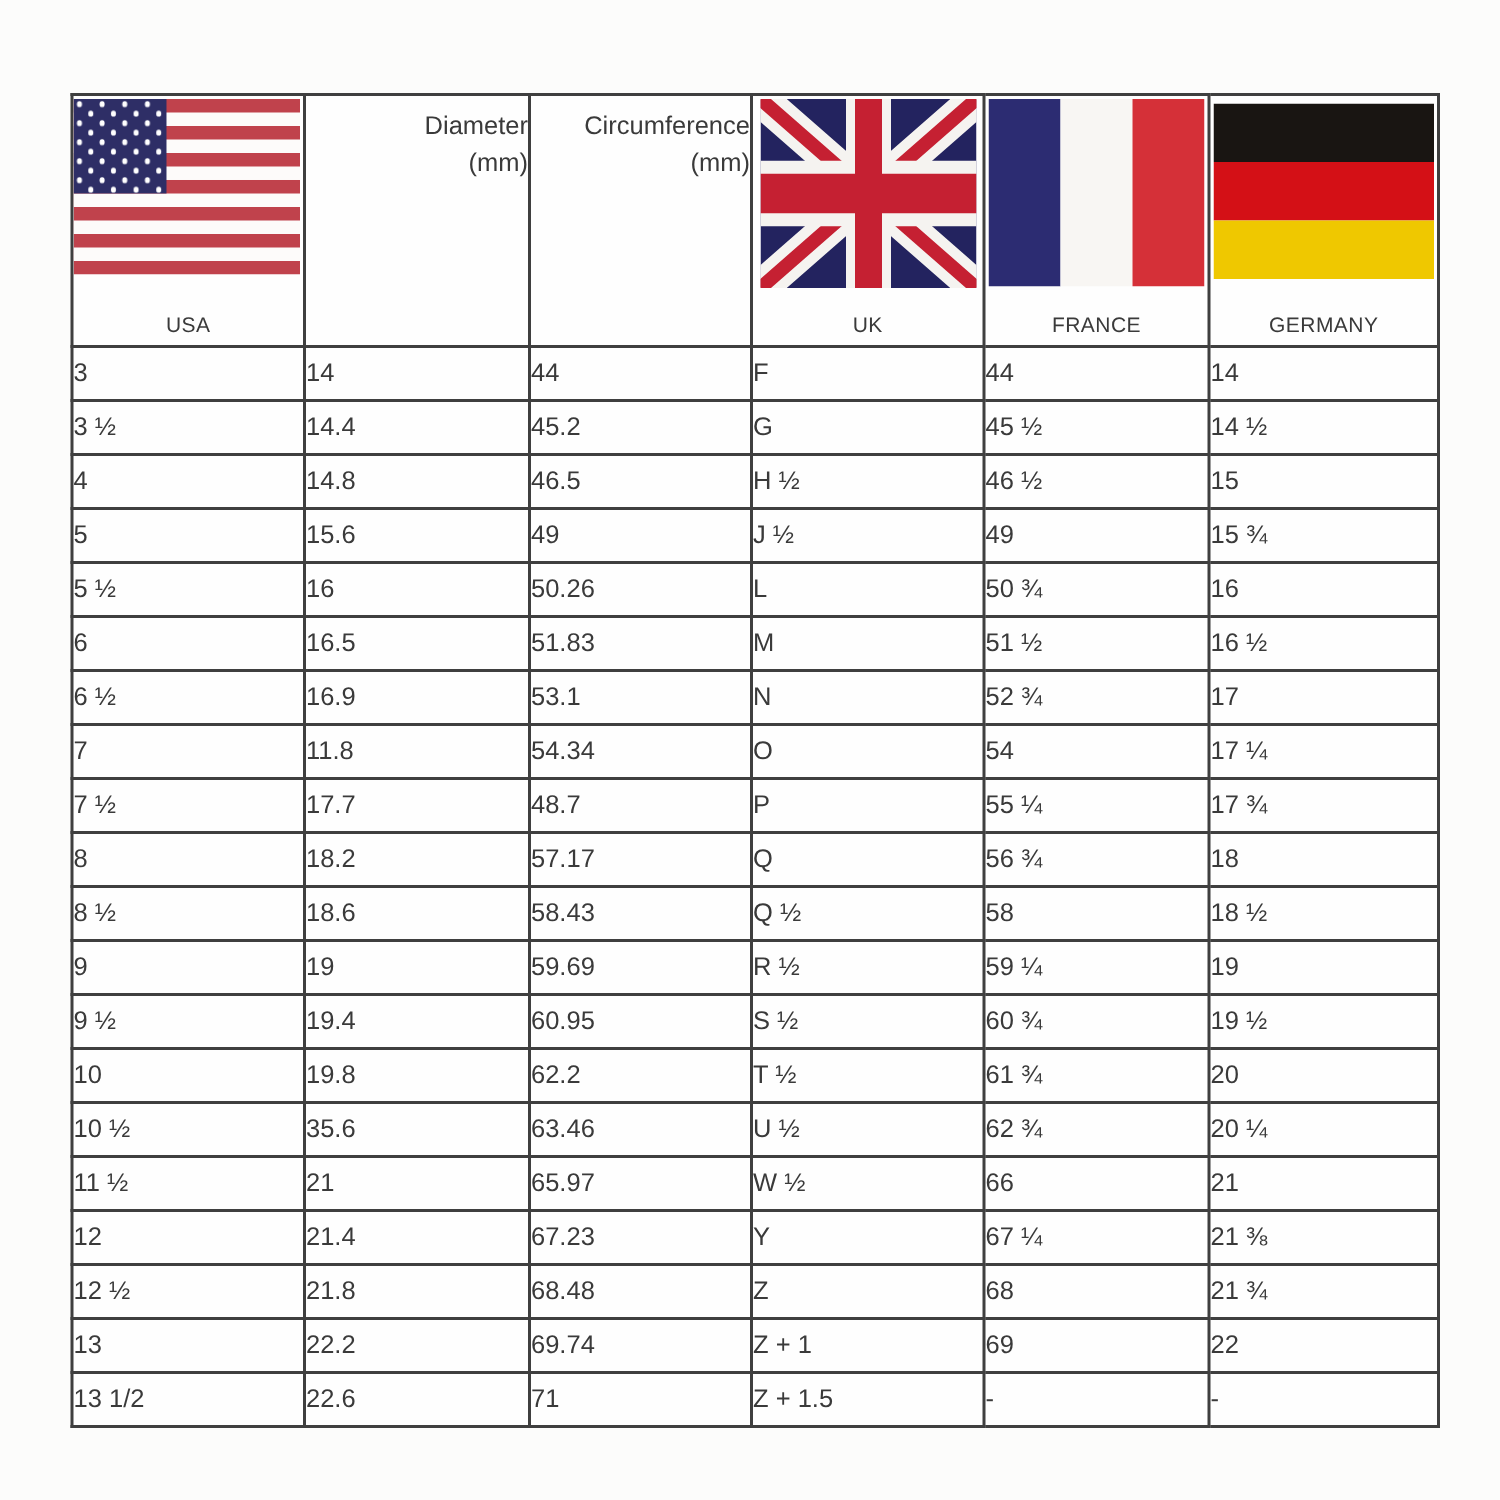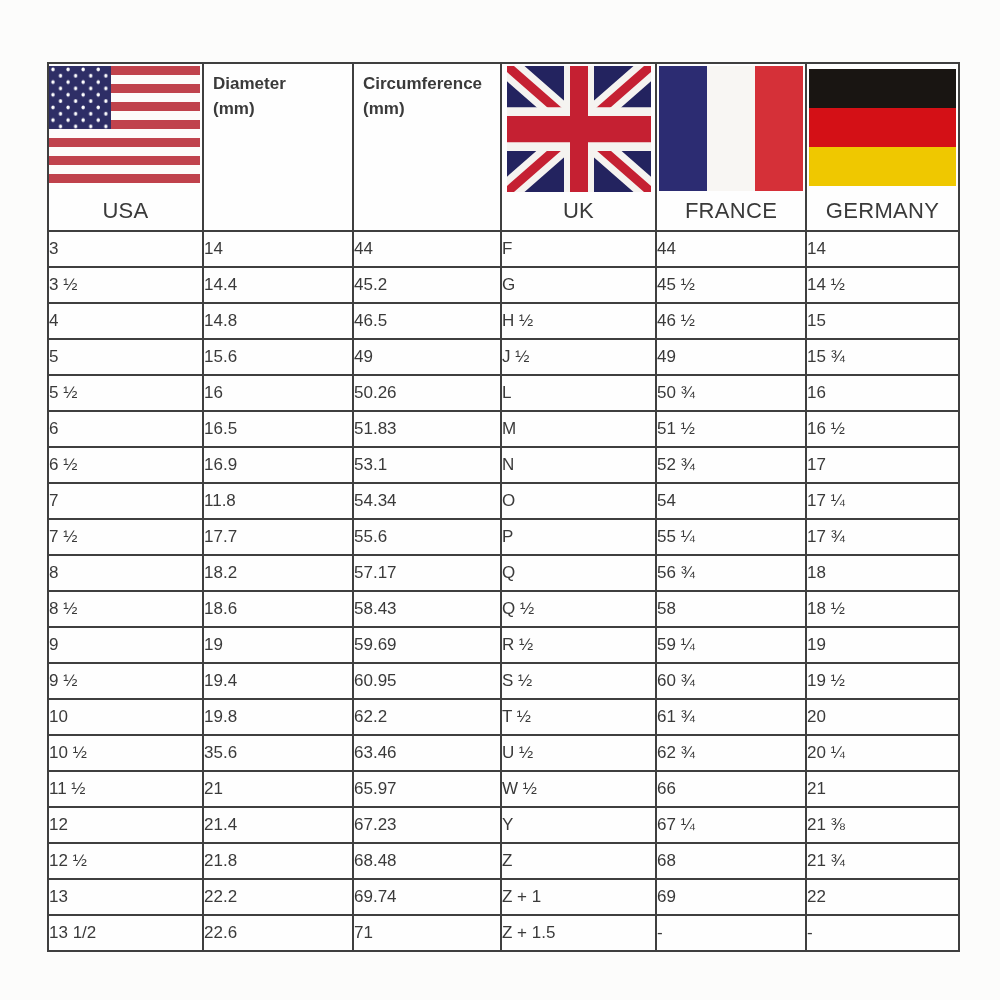--- a/index.html
+++ b/index.html
@@ -50,30 +50,29 @@
   .flag-usa     { width: 151px; height: 117px; margin-left: 0; }
   .flag-uk      { width: 144px; height: 126px; }
   .flag-france  { width: 144px; height: 125px; }
   .flag-germany { width: 147px; height: 117px; margin-top: 5px; }
   .col-label {
     position: absolute;
     left: 0;
     bottom: 6px;
     width: 100%;
     text-align: center;
-    font-size: 22px;
+    font-size: 14px;
     letter-spacing: 0.3px;
   }
   .head-text {
     display: block;
     padding: 8px 0 0 9px;
     line-height: 1.45;
-    text-align: left;
+    text-align: right;
     font-size: 17px;
-    font-weight: bold;
   }
   .head-text .unit { display: block; }
   tbody tr { height: 32.9px; }
   tbody td { padding-left: 9px; }
 </style>
 </head>
 <body>
 
 <div class="page">
   <table class="ring-table">
@@ -216,21 +215,21 @@
           <td>7</td>
           <td>11.8</td>
           <td>54.34</td>
           <td>O</td>
           <td>54</td>
           <td>17 ¼</td>
         </tr>
         <tr>
           <td>7 ½</td>
           <td>17.7</td>
-          <td>55.6</td>
+          <td>48.7</td>
           <td>P</td>
           <td>55 ¼</td>
           <td>17 ¾</td>
         </tr>
         <tr>
           <td>8</td>
           <td>18.2</td>
           <td>57.17</td>
           <td>Q</td>
           <td>56 ¾</td>

